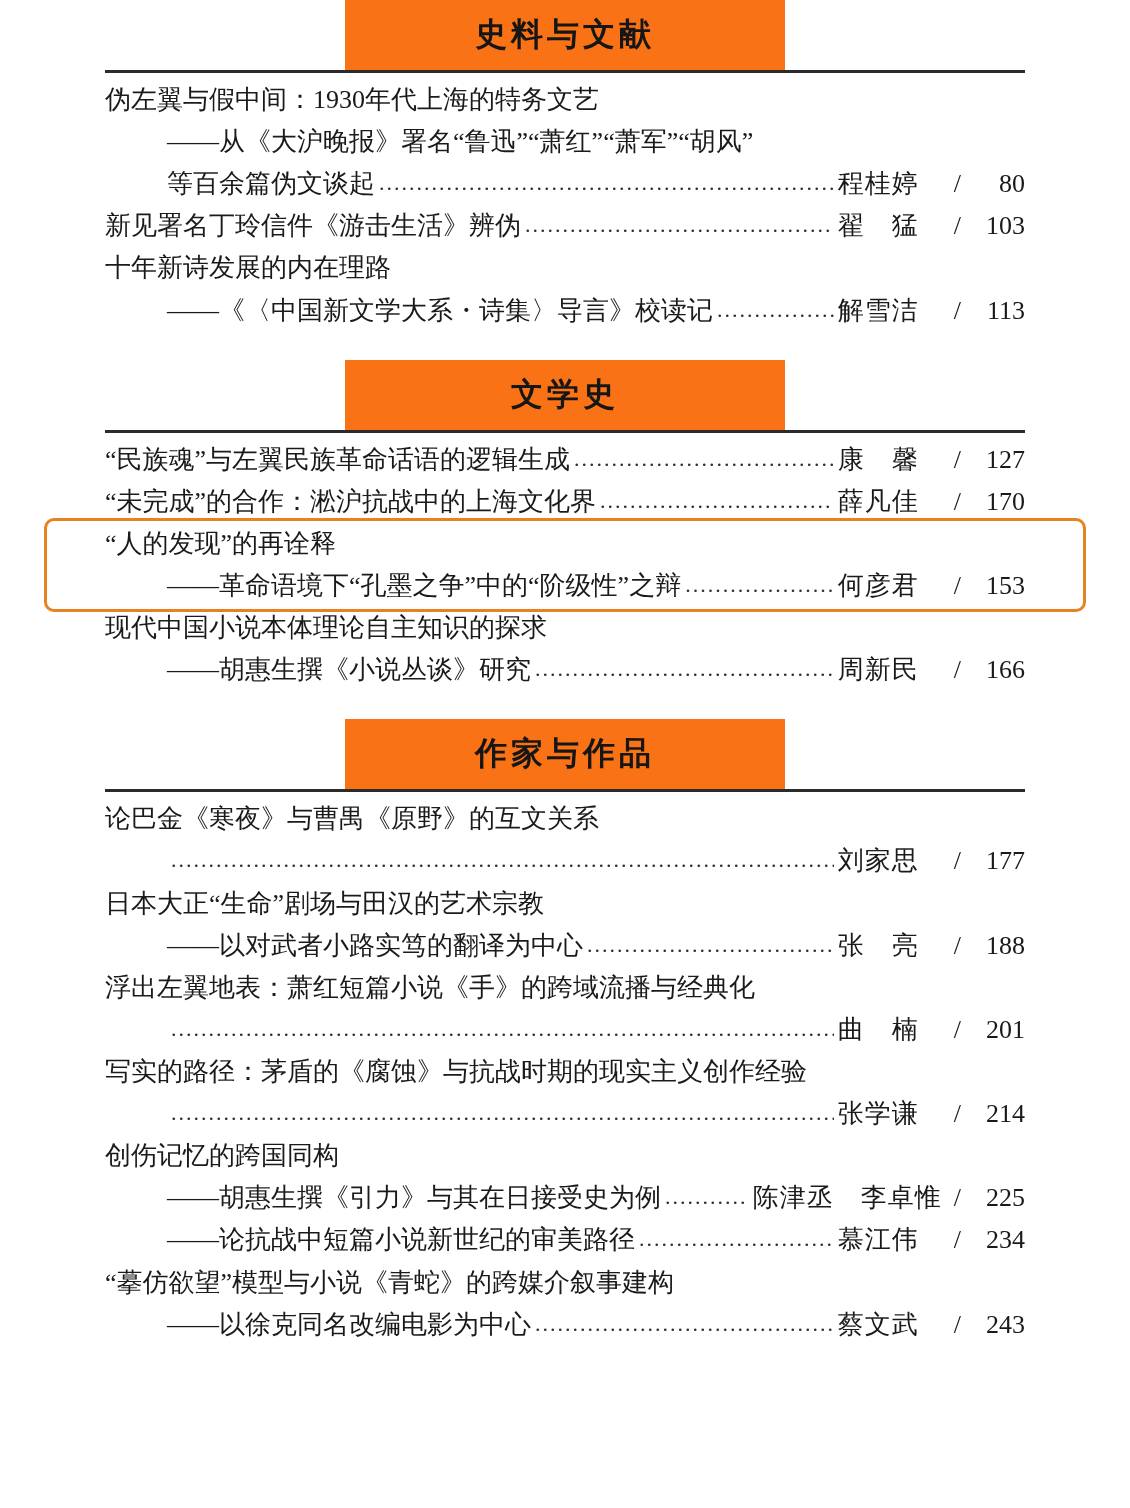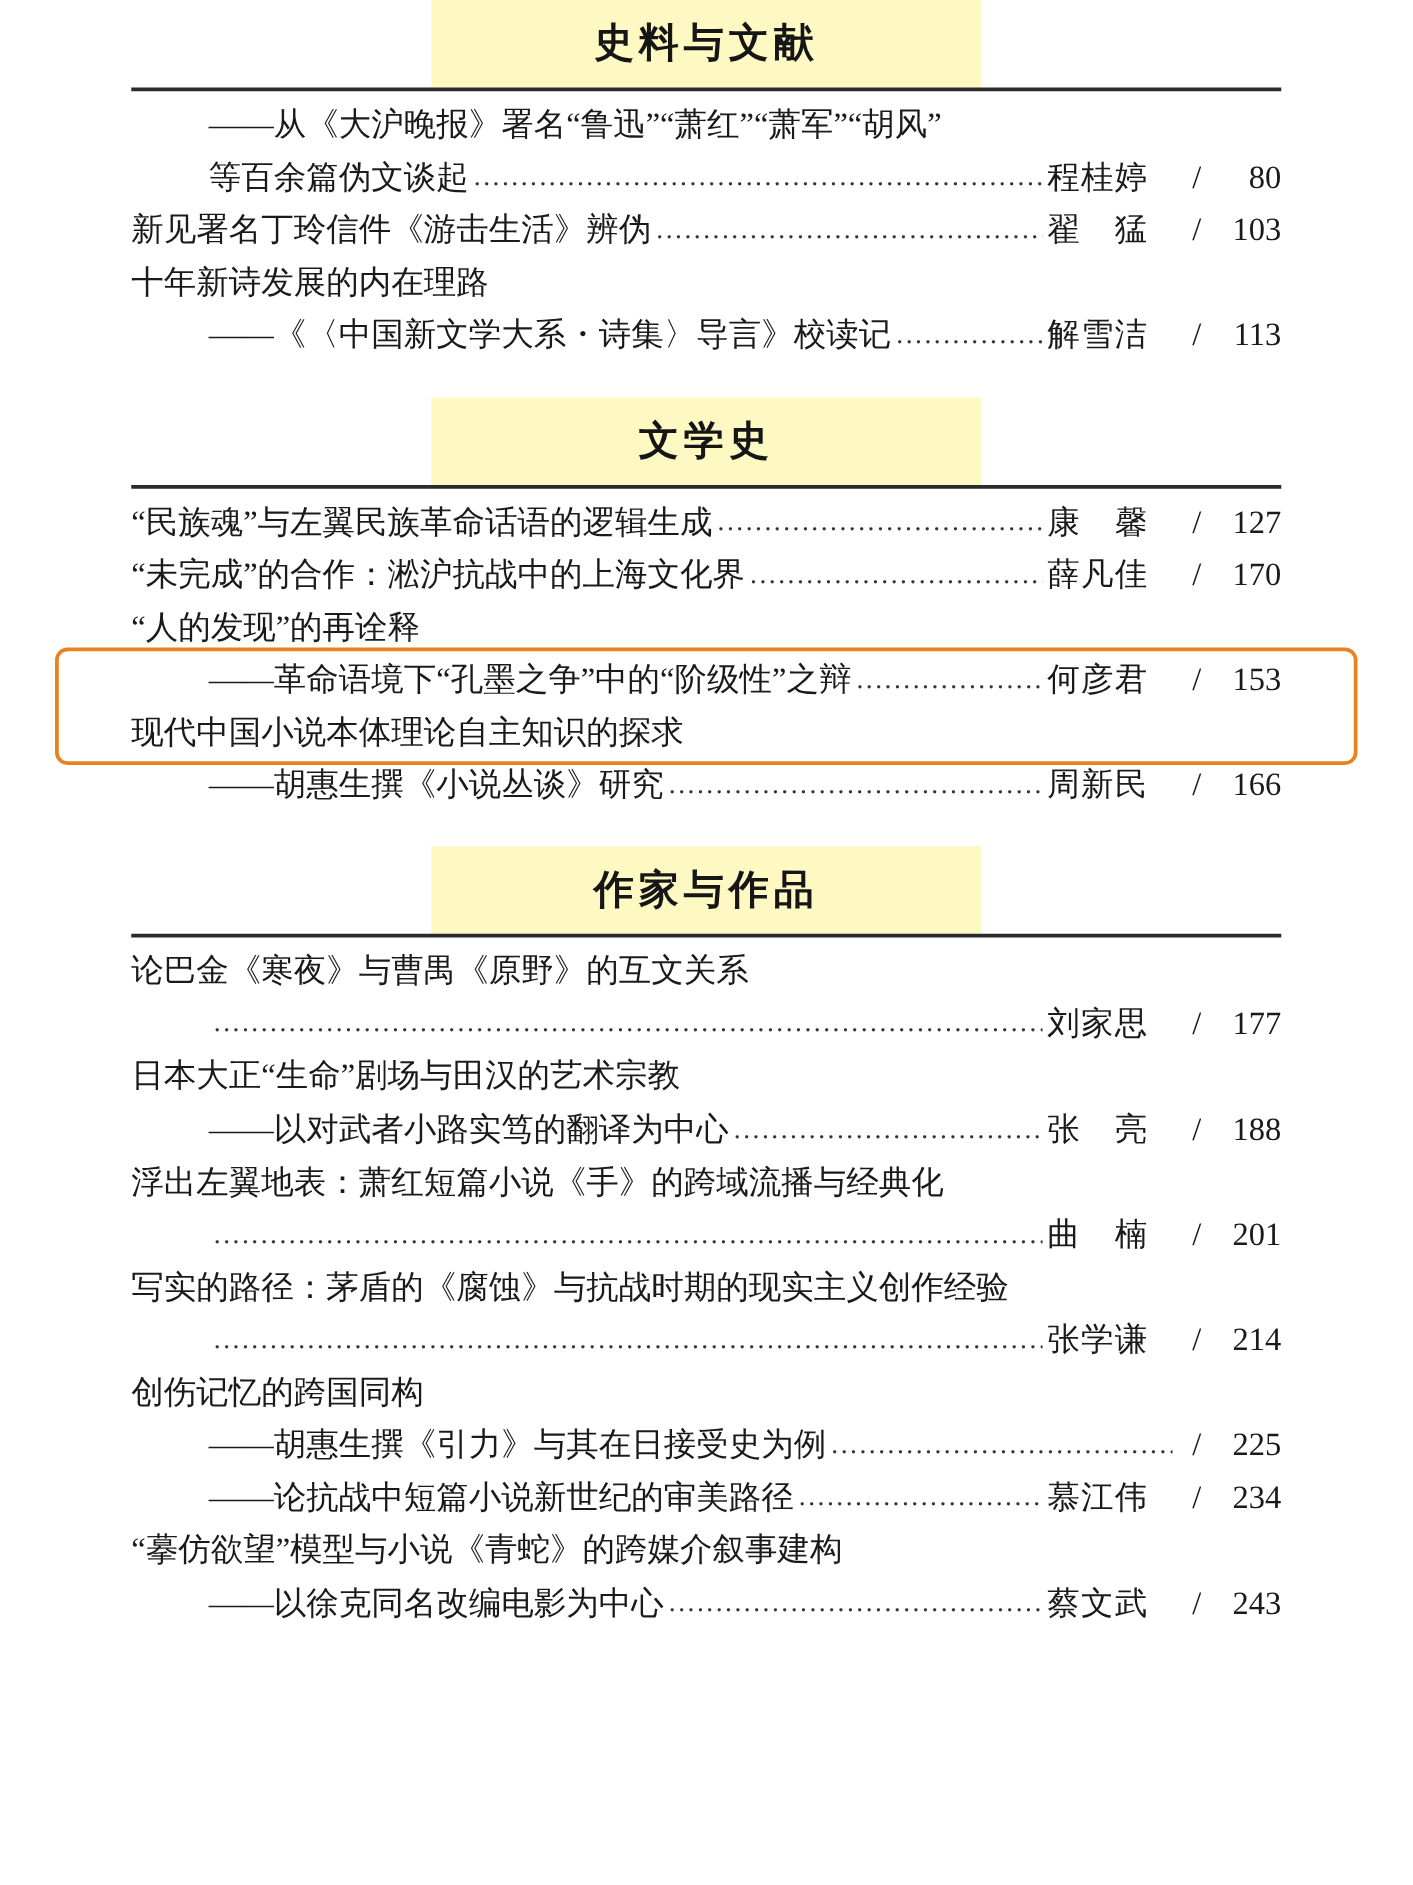--- a/index.html
+++ b/index.html
@@ -19,21 +19,21 @@
     width: 1130px;
     height: 1508px;
     position: relative;
     box-sizing: border-box;
   }
 
   
   .section-band {
     width: 440px;
     margin: 0 auto;
-    background: #fef9c3;
+    background: #f97316;
     text-align: center;
     font-size: 32px;
     letter-spacing: 4px;
     font-weight: 600;
     padding: 13px 0 13px 0;
     color: #161616;
     font-family: "Liberation Serif", "DejaVu Serif", serif;
   }
   .rule {
     height: 3px;
@@ -113,20 +113,23 @@
 </style>
 </head>
 <body>
 
 <div class="page">
   <div id="toc-root">
       <div class="section-band">史料与文献</div>
       <div class="rule"></div>
       <div class="entries">
         <div class="entry">
+          <div class="line no-leader">
+            <span class="txt">伪左翼与假中间：1930年代上海的特务文艺</span>
+          </div>
           <div class="line indent no-leader">
             <span class="txt">——从《大沪晚报》署名“鲁迅”“萧红”“萧军”“胡风”</span>
           </div>
           <div class="line indent">
             <span class="txt">等百余篇伪文谈起</span>
             <span class="leader"></span>
             <span class="author">程桂婷</span>
             <span class="sep">/</span>
             <span class="page-no">80</span>
           </div>
@@ -252,20 +255,21 @@
             <span class="page-no">214</span>
           </div>
         </div>
         <div class="entry">
           <div class="line no-leader">
             <span class="txt">创伤记忆的跨国同构</span>
           </div>
           <div class="line indent">
             <span class="txt">——胡惠生撰《引力》与其在日接受史为例</span>
             <span class="leader"></span>
+            <span class="author">陈津丞　李卓惟</span>
             <span class="sep">/</span>
             <span class="page-no">225</span>
           </div>
         </div>
         <div class="entry">
           <div class="line indent">
             <span class="txt">——论抗战中短篇小说新世纪的审美路径</span>
             <span class="leader"></span>
             <span class="author">慕江伟</span>
             <span class="sep">/</span>

